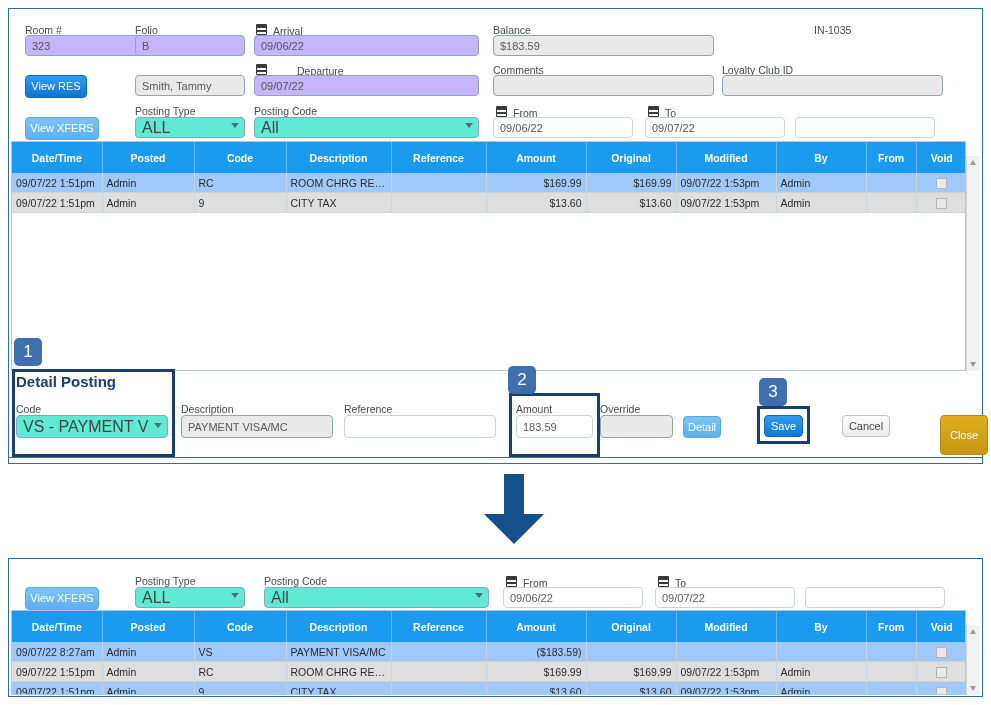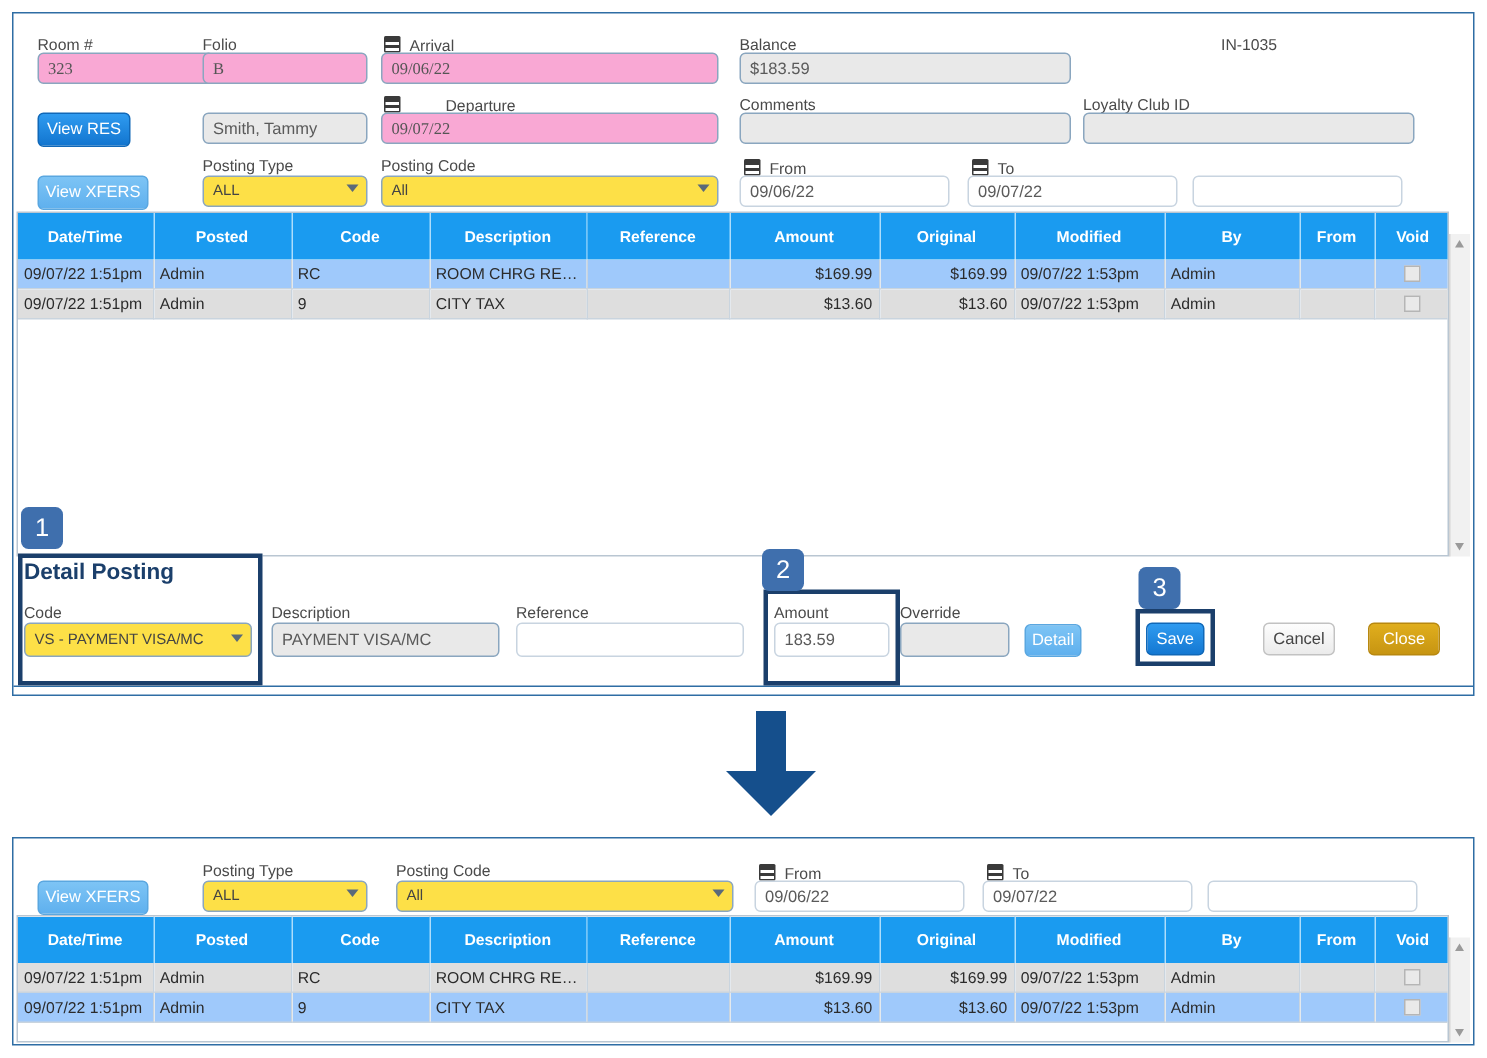--- a/index.html
+++ b/index.html
@@ -34,32 +34,32 @@
     border-radius:4px;
     background:#e9e9e9;
     font-size:11px;
     color:#5a5a5a;
     padding:0 6px;
     line-height:20px;
     height:21px;
     white-space:nowrap;
     overflow:hidden;
   }
-  .fld.white{ background:#f9a8d4; color:#555;font-family:Liberation Serif, serif; }
+  .fld.white{ background:#c4b5fd; color:#555; }
   .fld.plain{ border:1px solid #c8d4e0; background:#ffffff; }
   .sel-wrap{position:absolute;}
   .sel-wrap select{
     position:absolute;left:0;top:0;
     box-sizing:border-box;
     height:21px;
     border:1px solid #8aa6bf;
     border-radius:4px;
-    background:#fde047;
+    background:#5eead4;
     font-family:"Liberation Sans", sans-serif;
-    font-size:10px;
+    font-size:16px;
     color:#444;
     padding:0 18px 0 6px;
     -webkit-appearance:none;appearance:none;
     line-height:19px;
   }
   .sel-wrap .caret{
     position:absolute;right:6px;top:6px;
     width:0;height:0;pointer-events:none;
     border-left:4px solid transparent;
     border-right:4px solid transparent;
@@ -403,21 +403,21 @@
 
 <div class="fld-label" style="left:516px;top:403px;">Amount</div>
 <div class="fld plain" style="left:516px;top:415px;width:77px;height:23px;line-height:22px;">183.59</div>
 
 <div class="fld-label" style="left:600px;top:403px;">Override</div>
 <div class="fld" style="left:600px;top:415px;width:73px;height:23px;line-height:22px;"></div>
 
 <button class="btn btn-light" style="left:683px;top:416px;width:38px;height:22px;line-height:20px;">Detail</button>
 <button class="btn btn-save" style="left:764px;top:415px;width:39px;height:22px;line-height:20px;">Save</button>
 <button class="btn btn-cancel" style="left:842px;top:415px;width:48px;height:22px;line-height:20px;">Cancel</button>
-<button class="btn btn-close" style="left:912px;top:415px;width:48px;height:22px;line-height:20px;">Close</button>
+<button class="btn btn-close" style="left:940px;top:415px;width:48px;height:40px;line-height:20px;">Close</button>
 
 <div class="hl-box" id="hl-amount"></div>
 <div class="hl-box" id="hl-save"></div>
 
 <div class="badge" id="badge-1">1</div>
 <div class="badge" id="badge-2">2</div>
 <div class="badge" id="badge-3">3</div>
 
 <div id="flow-arrow">
   <div class="shaft"></div>
@@ -482,20 +482,33 @@
           <th>Reference</th>
           <th>Amount</th>
           <th>Original</th>
           <th>Modified</th>
           <th>By</th>
           <th>From</th>
           <th>Void</th>
         </tr>
       </thead>
       <tbody>
+        <tr class="odd">
+          <td>09/07/22 8:27am</td>
+          <td>Admin</td>
+          <td>VS</td>
+          <td>PAYMENT VISA/MC</td>
+          <td></td>
+          <td class="num">($183.59)</td>
+          <td class="num"></td>
+          <td></td>
+          <td></td>
+          <td></td>
+          <td class="ctr"><span class="vbox"></span></td>
+        </tr>
         <tr class="even">
           <td>09/07/22 1:51pm</td>
           <td>Admin</td>
           <td>RC</td>
           <td>ROOM CHRG REVEN...</td>
           <td></td>
           <td class="num">$169.99</td>
           <td class="num">$169.99</td>
           <td>09/07/22 1:53pm</td>
           <td>Admin</td>

